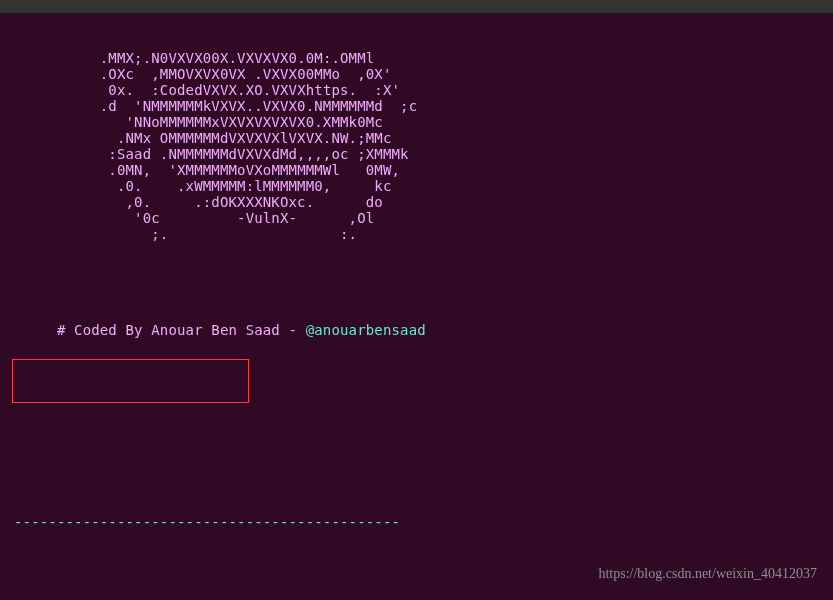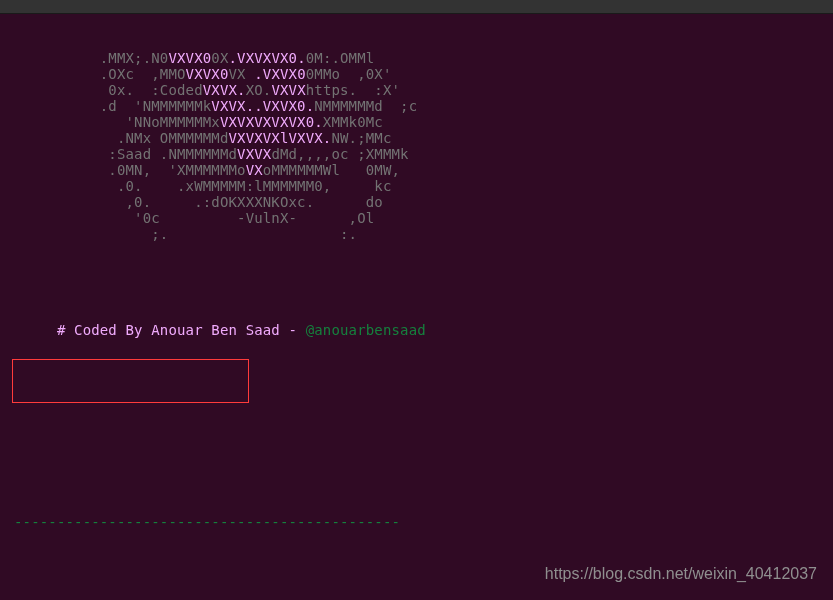--- a/index.html
+++ b/index.html
@@ -1,25 +1,25 @@
 <!DOCTYPE html>
 <html><head>
 <meta charset="utf-8">
 <style>
   html,body{margin:0;padding:0;background:#300a24;font-family:"DejaVu Sans Mono","Ubuntu Mono",monospace;font-size:14px;line-height:16px;color:#eeeeec}
   .screen{width:833px;height:600px;position:relative;overflow:hidden}
   .titlebar{height:13px;background:#333;border-bottom:1px solid #1a1a1a}
   .term{padding:4px 14px 0 14px;white-space:pre;letter-spacing:.15px}
   pre{margin:0;font:inherit;white-space:pre}
-  .gold{color:#15803d}
-  .mag{color:#737373}
+  .gold{color:#5eead4}
+  .mag{color:#f0abfc}
   .brk{color:#34e2e2}
   .wht{color:#f0abfc}
   .redbox{position:absolute;border:1.5px solid #ff3b3b;pointer-events:none}
-  .watermark{position:absolute;right:16px;bottom:18px;color:#8f8f8f;font-size:16px;font-family:Liberation Sans, sans-serif}
+  .watermark{position:absolute;right:16px;bottom:18px;color:#8f8f8f;font-size:14px;font-family:Liberation Serif, serif}
 </style>
 </head>
 <body>
 
 <div class="screen">
   <div class="titlebar"></div>
 
   <div class="term">
     <pre id="art"><span class="mag">          .MMX;.N0</span><span class="wht">VXVX0</span><span class="mag">0X</span><span class="wht">.VXVXVX0.</span><span class="mag">0M:.OMMl</span>
 <span class="mag">          .OXc  ,MMO</span><span class="wht">VXVX0</span><span class="mag">VX</span><span class="wht"> .VXVX0</span><span class="mag">0MMo  ,0X'</span>

